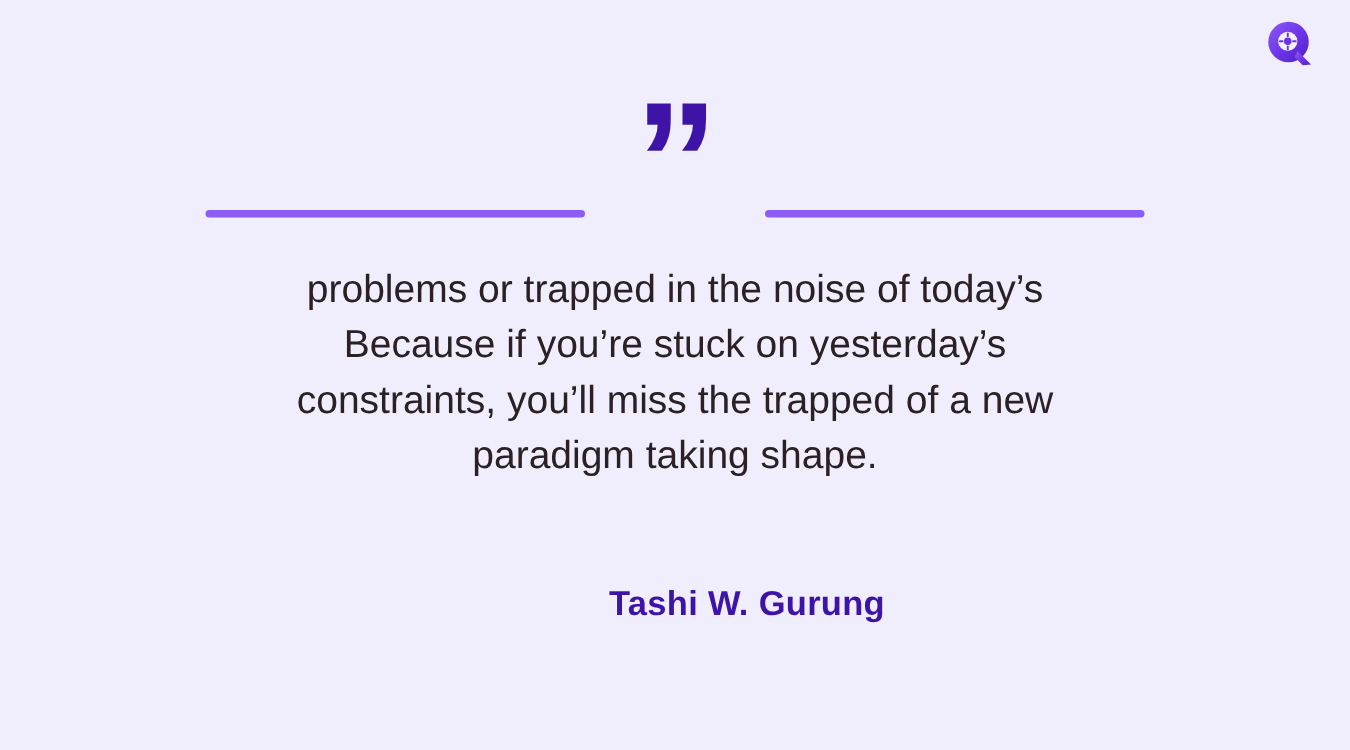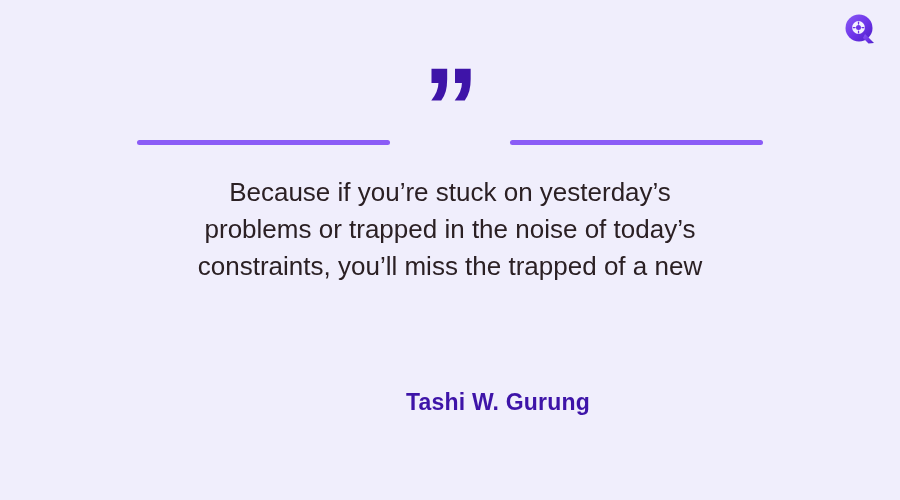--- a/index.html
+++ b/index.html
@@ -131,23 +131,24 @@
     </svg>
   </div>
 
   <div class="mark-row">
     <div class="rule rule-top-left"></div>
     <div class="quote-glyph">”</div>
     <div class="rule rule-top-right"></div>
   </div>
 
   <div class="quote-body">
+    <span class="line">problems or trapped in the noise of today’s</span>
     <span class="line">Because if you’re stuck on yesterday’s</span>
-    <span class="line">problems or trapped in the noise of today’s</span>
     <span class="line">constraints, you’ll miss the trapped of a new</span>
+    <span class="line">paradigm taking shape.</span>
   </div>
 
   <div class="attrib-row">
 
     <div class="author">Tashi W. Gurung</div>
 
   </div>
 
 </div>
 

